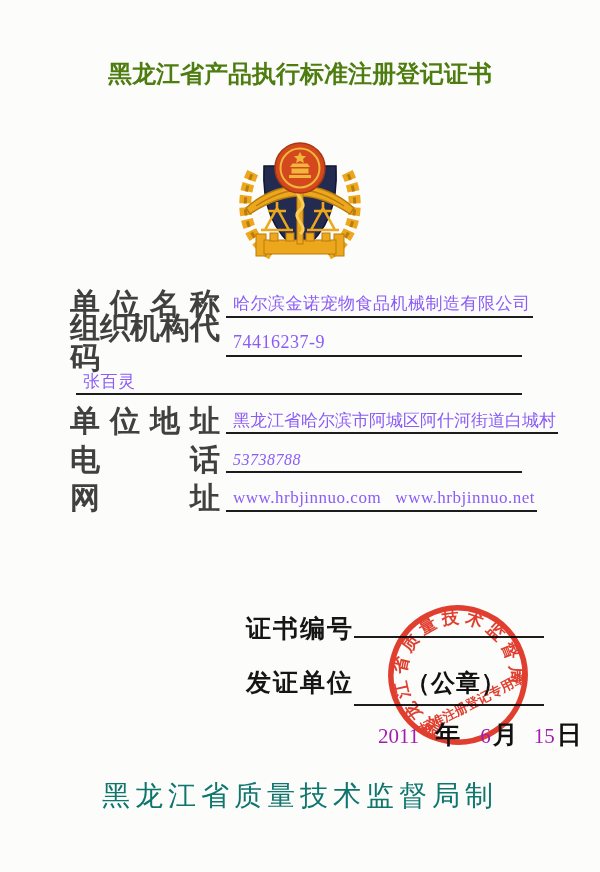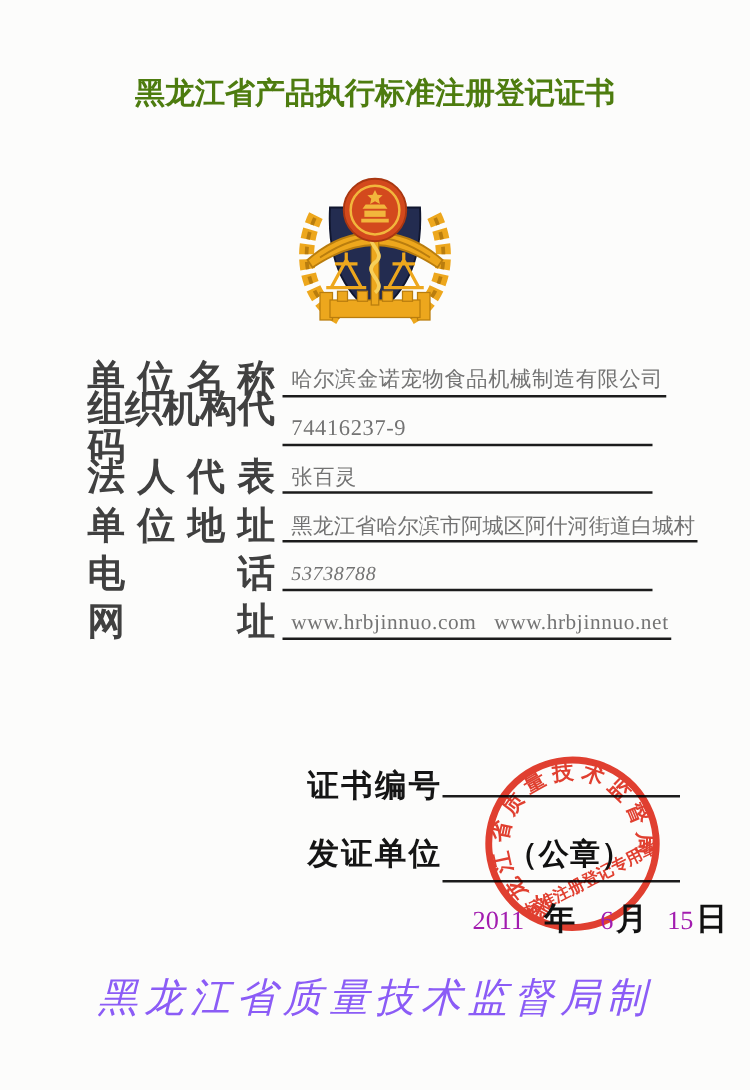--- a/index.html
+++ b/index.html
@@ -29,21 +29,21 @@
     align-self:center;line-height:1;padding-top:2px;
   }
   .fr-line{
     flex:1;margin-left:6px;margin-bottom:5px;
     border-bottom:2px solid #1c1c1c;
     display:flex;align-items:flex-end;
     padding:0 2px 2px 7px;
   }
   .fr-value{
     font-size:17px;line-height:1.1;letter-spacing:0.5px;
-    white-space:pre;color:#737373;
+    white-space:pre;color:#8b5cf6;
   }
   
   .cert-label{
     position:absolute;left:246px;
     font-size:25px;font-weight:bold;letter-spacing:2px;color:#151515;
     z-index:3;
   }
   .cert-line{
     position:absolute;left:354px;width:190px;height:0;
     border-top:2px solid #1c1c1c;z-index:1;
@@ -65,21 +65,21 @@
     position:absolute;left:378px;top:718px;
     display:flex;align-items:baseline;z-index:3;
   }
   .date-num{font-size:21px;color:#a21caf;}
   .date-cjk{font-size:25px;font-weight:bold;color:#111;}
   .ml16{margin-left:16px;}.ml20{margin-left:20px;}.ml2{margin-left:2px;}
   
   .footer{
     position:absolute;top:777px;left:0;right:0;
     text-align:center;
-    font-size:32px;letter-spacing:5px;color:#8b5cf6;font-style:italic;
+    font-size:28px;letter-spacing:5px;color:#0f766e;
   }
   
   .gold{fill:#eda71d;}
   .navy{fill:#232c50;}
   .redisc{fill:#d3491d;}
 </style>
 </head>
 <body>
 
 <div class="page">
@@ -130,21 +130,20 @@
         <span class="fr-value">哈尔滨金诺宠物食品机械制造有限公司</span>
       </div>
     </div>
     <div class="form-row">
       <div class="fr-label">组织机构代码</div>
       <div class="fr-line">
         <span class="fr-value" style="font-size:18px;">74416237-9</span>
       </div>
     </div>
     <div class="form-row">
-      <div class="fr-label">法人代表</div>
       <div class="fr-line">
         <span class="fr-value">张百灵</span>
       </div>
     </div>
     <div class="form-row">
       <div class="fr-label">单位地址</div>
       <div class="fr-line">
         <span class="fr-value" style="letter-spacing:0;">黑龙江省哈尔滨市阿城区阿什河街道白城村</span>
       </div>
     </div>

